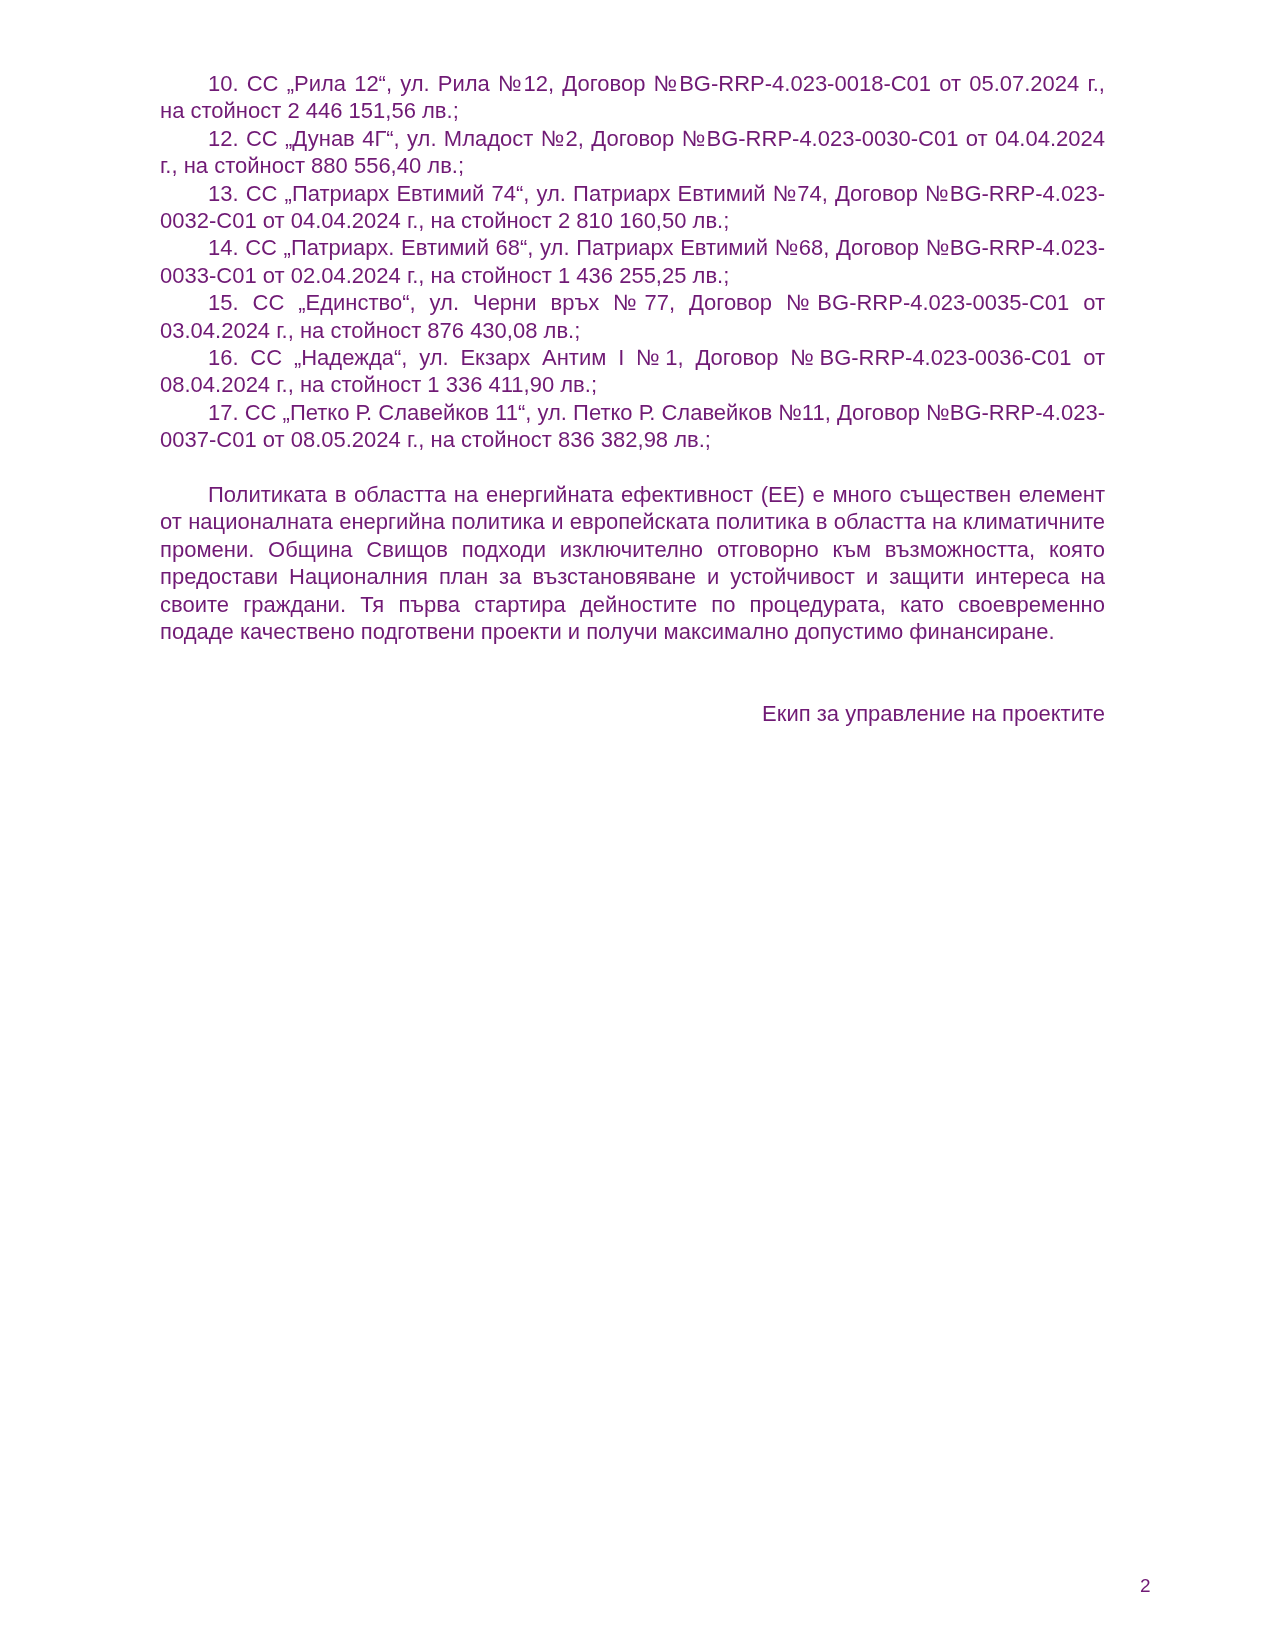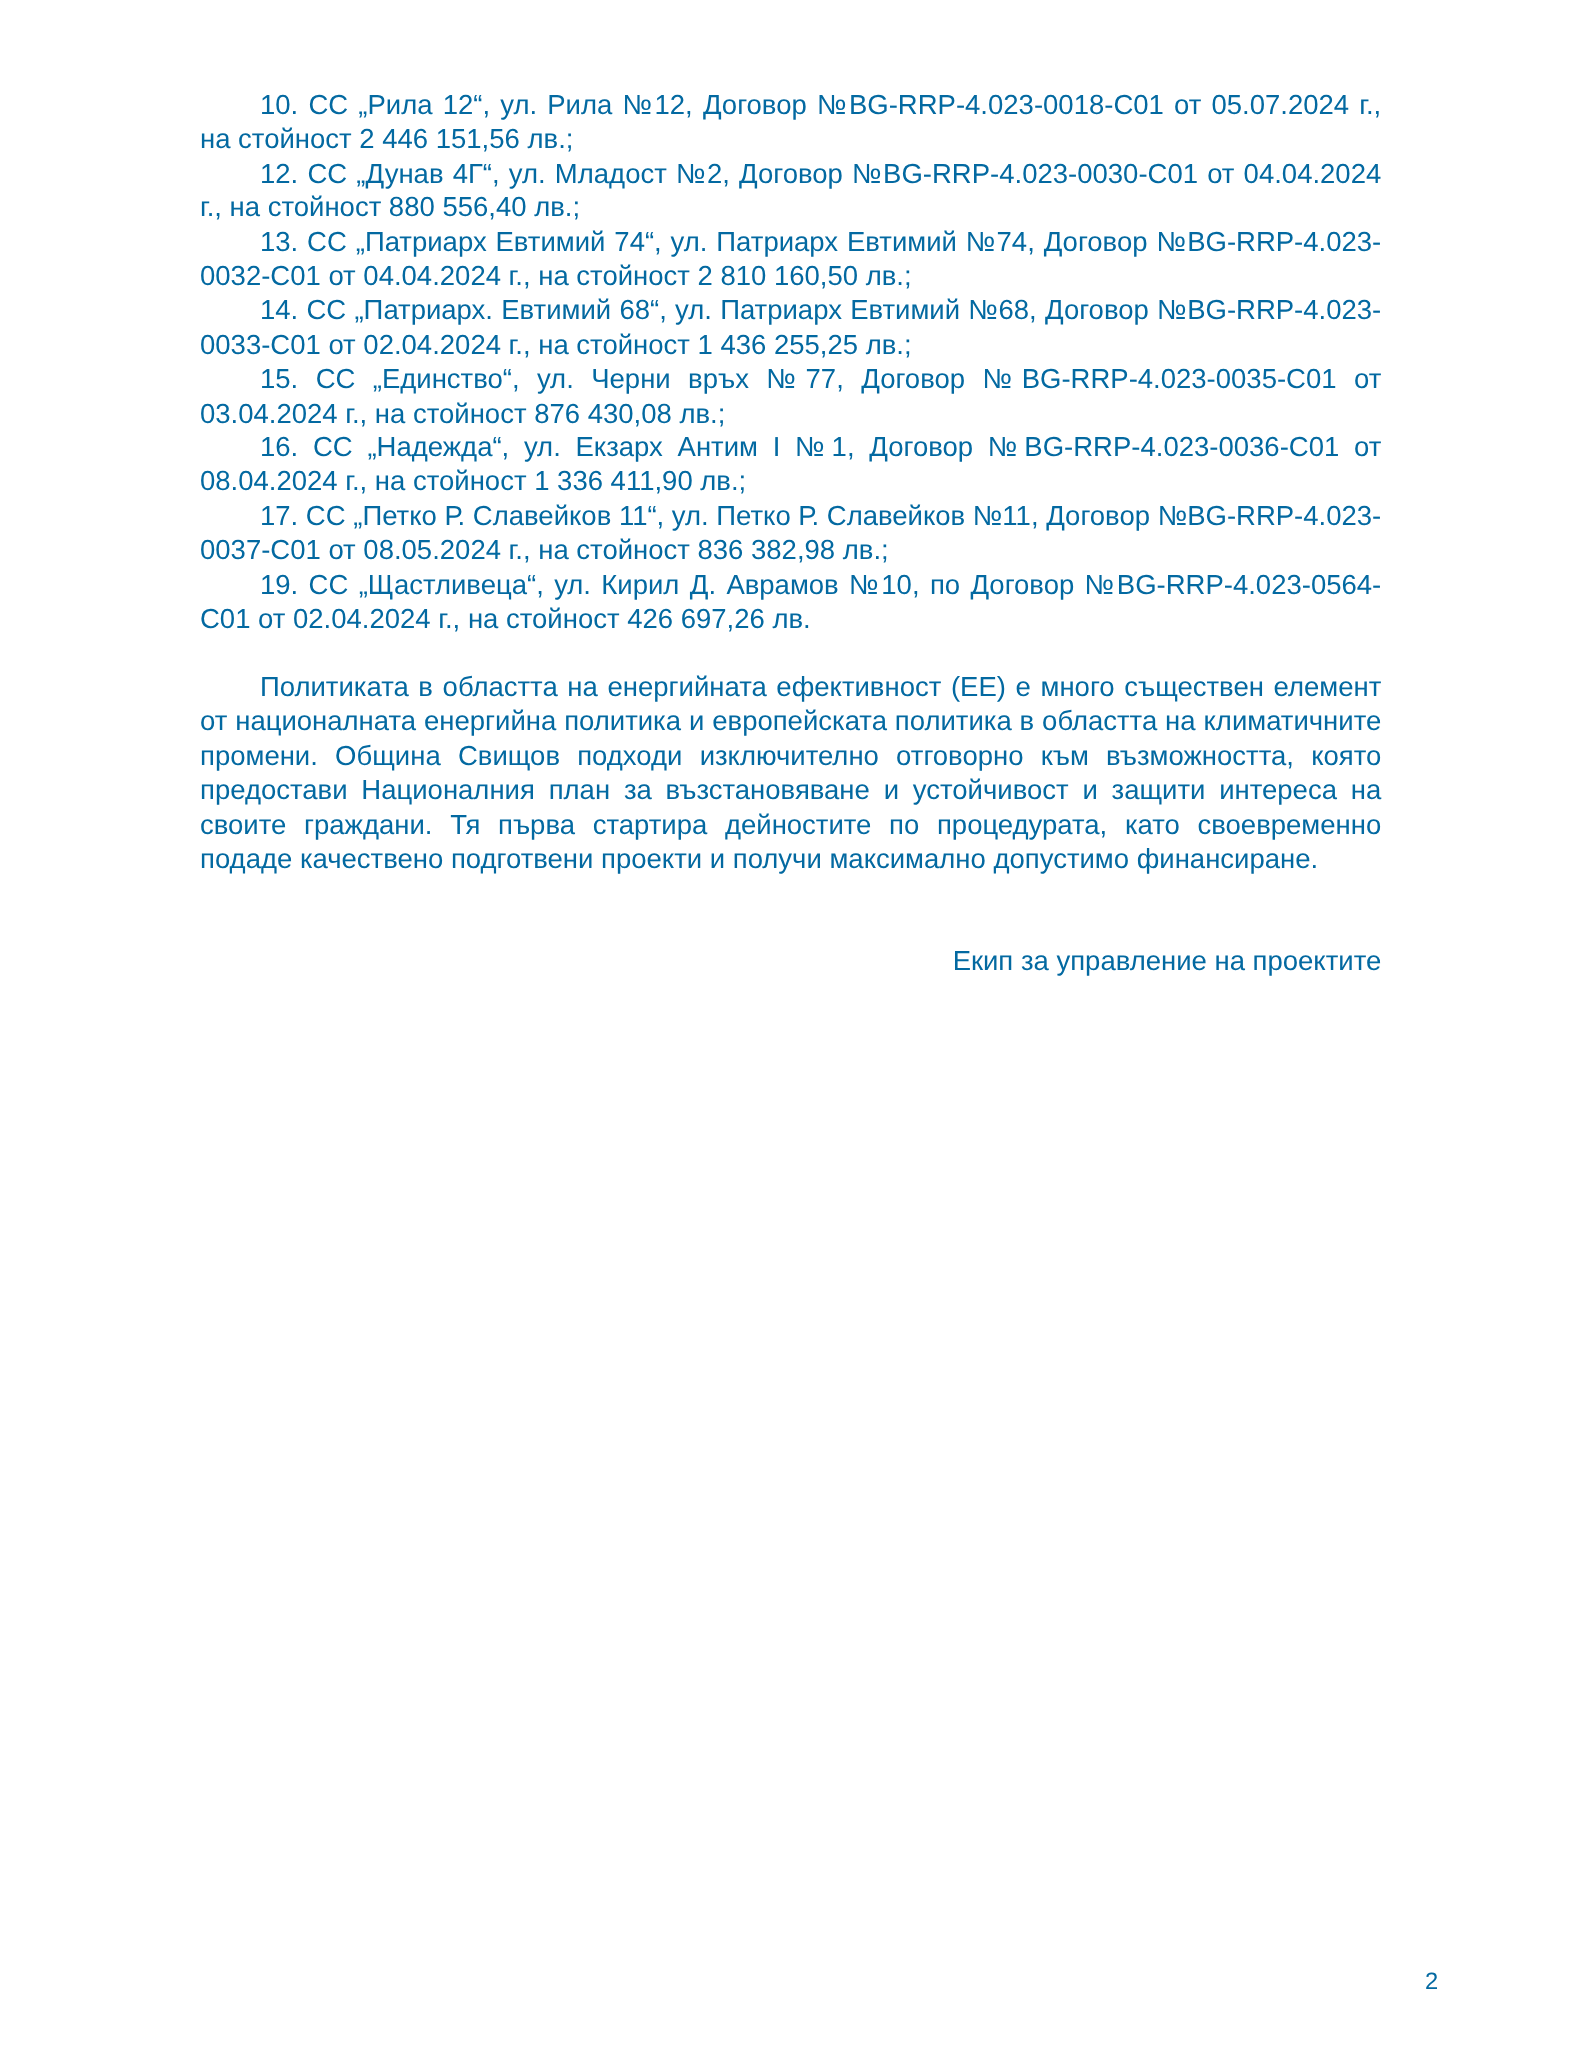--- a/index.html
+++ b/index.html
@@ -5,21 +5,21 @@
   html, body {
     margin: 0;
     padding: 0;
     background: #ffffff;
   }
   .page {
     position: relative;
     width: 1275px;
     height: 1650px;
     background: #ffffff;
-    color: #0369a1;
+    color: #701a75;
     font-family: "Liberation Sans", sans-serif;
     font-size: 22px;
     line-height: 27.4px;
     overflow: hidden;
   }
   .content {
     position: absolute;
     left: 160px;
     top: 70px;
     width: 945px;
@@ -55,21 +55,20 @@
   <div class="content">
 
     <div class="list-block">
       <p>10. СС „Рила 12“, ул. Рила №12, Договор №BG-RRP-4.023-0018-C01 от 05.07.2024 г., на стойност 2 446 151,56 лв.;</p>
       <p>12. СС „Дунав 4Г“, ул. Младост №2, Договор №BG-RRP-4.023-0030-C01 от 04.04.2024 г., на стойност 880 556,40 лв.;</p>
       <p>13. СС „Патриарх Евтимий 74“, ул. Патриарх Евтимий №74, Договор №BG-RRP-4.023-0032-C01 от 04.04.2024 г., на стойност 2 810 160,50 лв.;</p>
       <p>14. СС „Патриарх. Евтимий 68“, ул. Патриарх Евтимий №68, Договор №BG-RRP-4.023-0033-C01 от 02.04.2024 г., на стойност 1 436 255,25 лв.;</p>
       <p>15. СС „Единство“, ул. Черни връх №77, Договор №BG-RRP-4.023-0035-C01 от 03.04.2024 г., на стойност 876 430,08 лв.;</p>
       <p>16. СС „Надежда“, ул. Екзарх Антим I №1, Договор №BG-RRP-4.023-0036-C01 от 08.04.2024 г., на стойност 1 336 411,90 лв.;</p>
       <p>17. СС „Петко Р. Славейков 11“, ул. Петко Р. Славейков №11, Договор №BG-RRP-4.023-0037-C01 от 08.05.2024 г., на стойност 836 382,98 лв.;</p>
-      <p>19. СС „Щастливеца“, ул. Кирил Д. Аврамов №10, по Договор №BG-RRP-4.023-0564-C01 от 02.04.2024 г., на стойност 426 697,26 лв.</p>
     </div>
 
     <div class="paragraph-block">
       <p>Политиката в областта на енергийната ефективност (ЕЕ) е много съществен елемент от националната енергийна политика и европейската политика в областта на климатичните промени. Община Свищов подходи изключително отговорно към възможността, която предостави Националния план за възстановяване и устойчивост и защити интереса на своите граждани. Тя първа стартира дейностите по процедурата, като своевременно подаде качествено подготвени проекти и получи максимално допустимо финансиране.</p>
     </div>
 
     <div class="signoff">
       <p>Екип за управление на проектите</p>
     </div>
 

